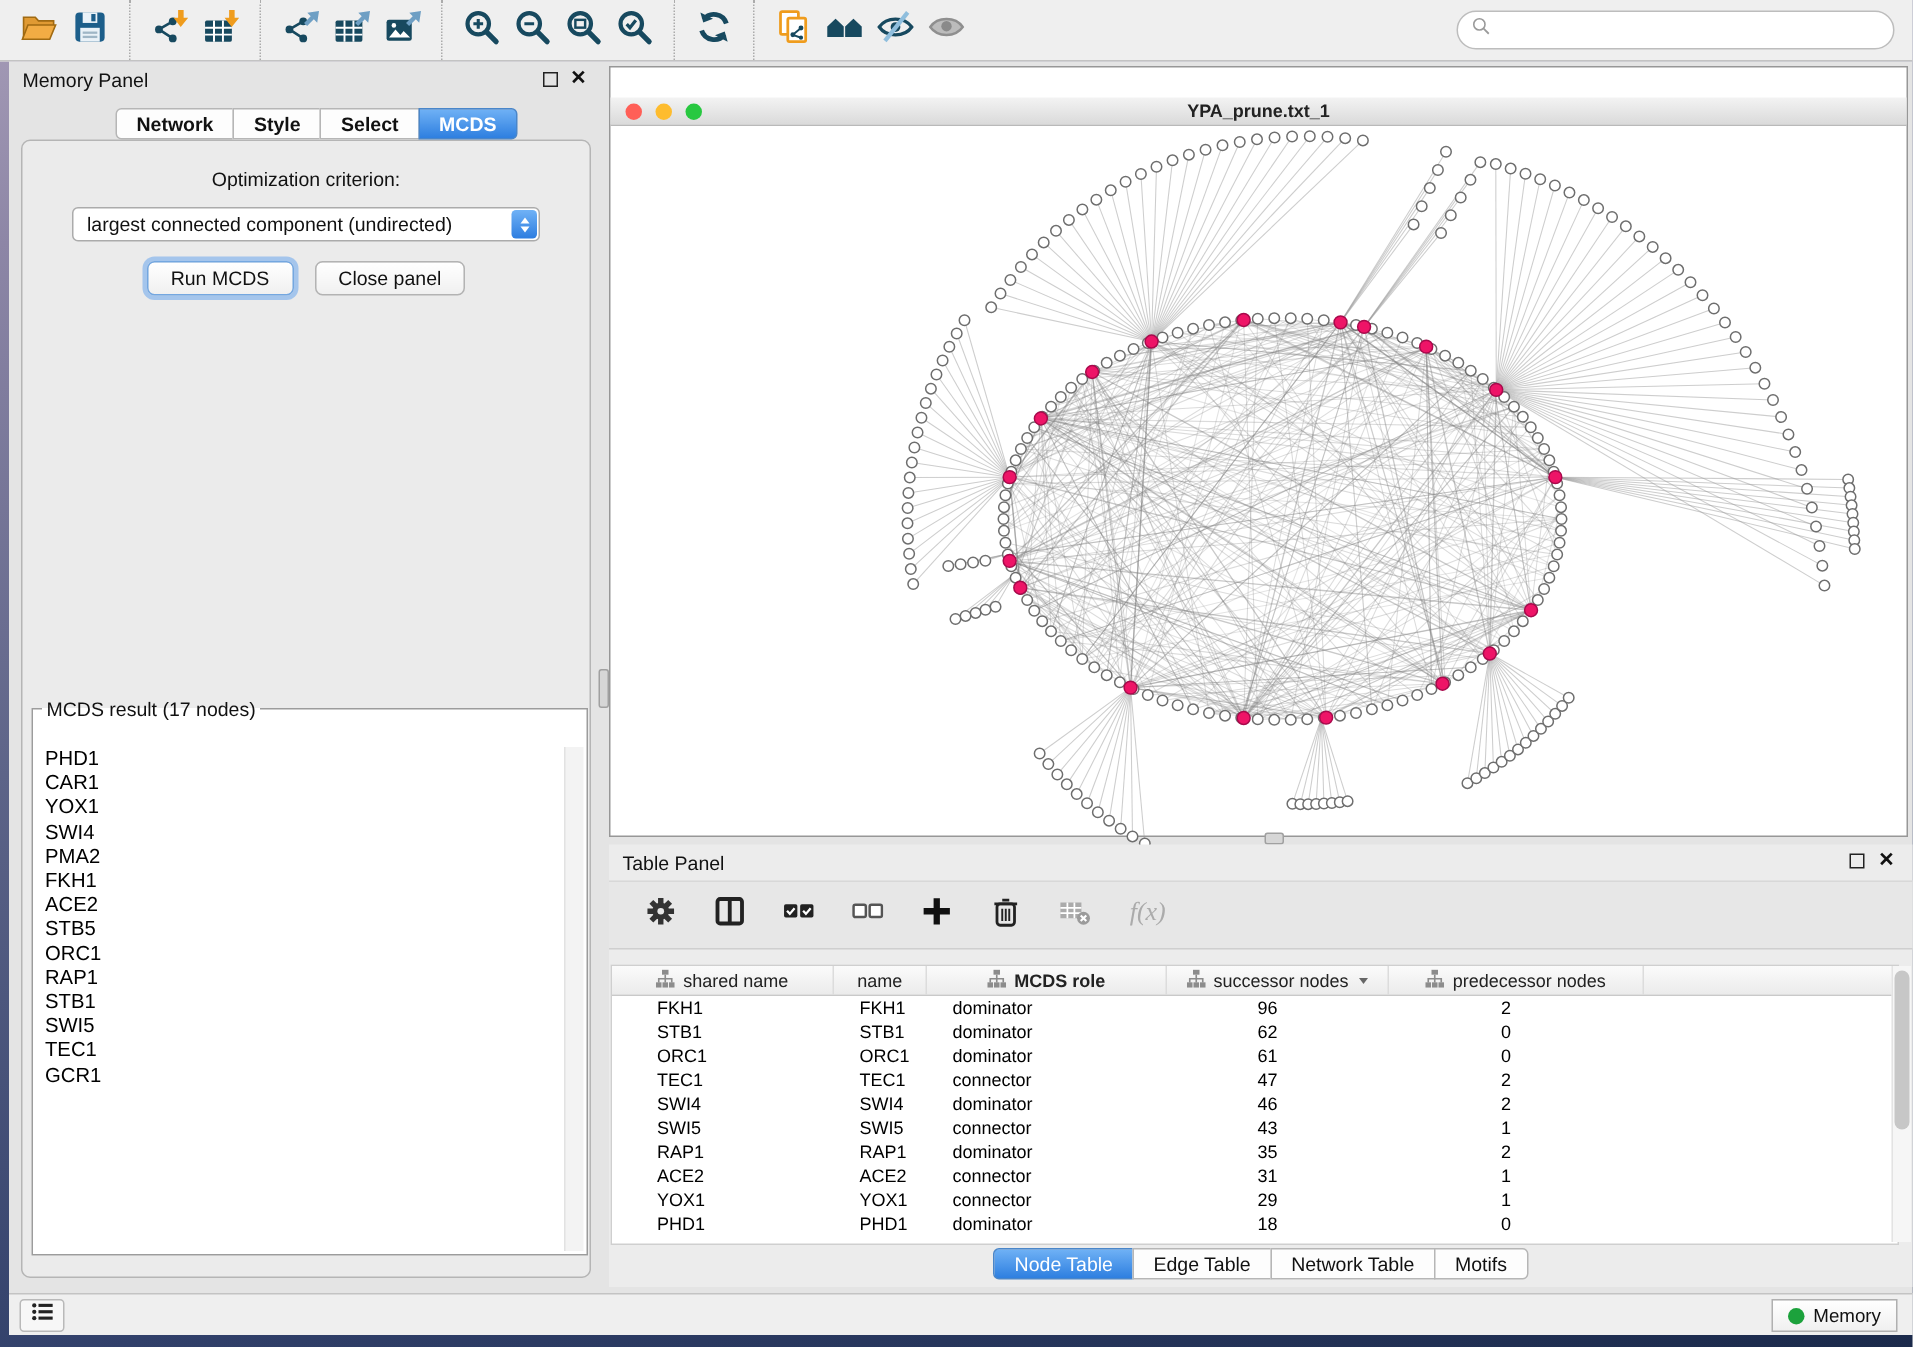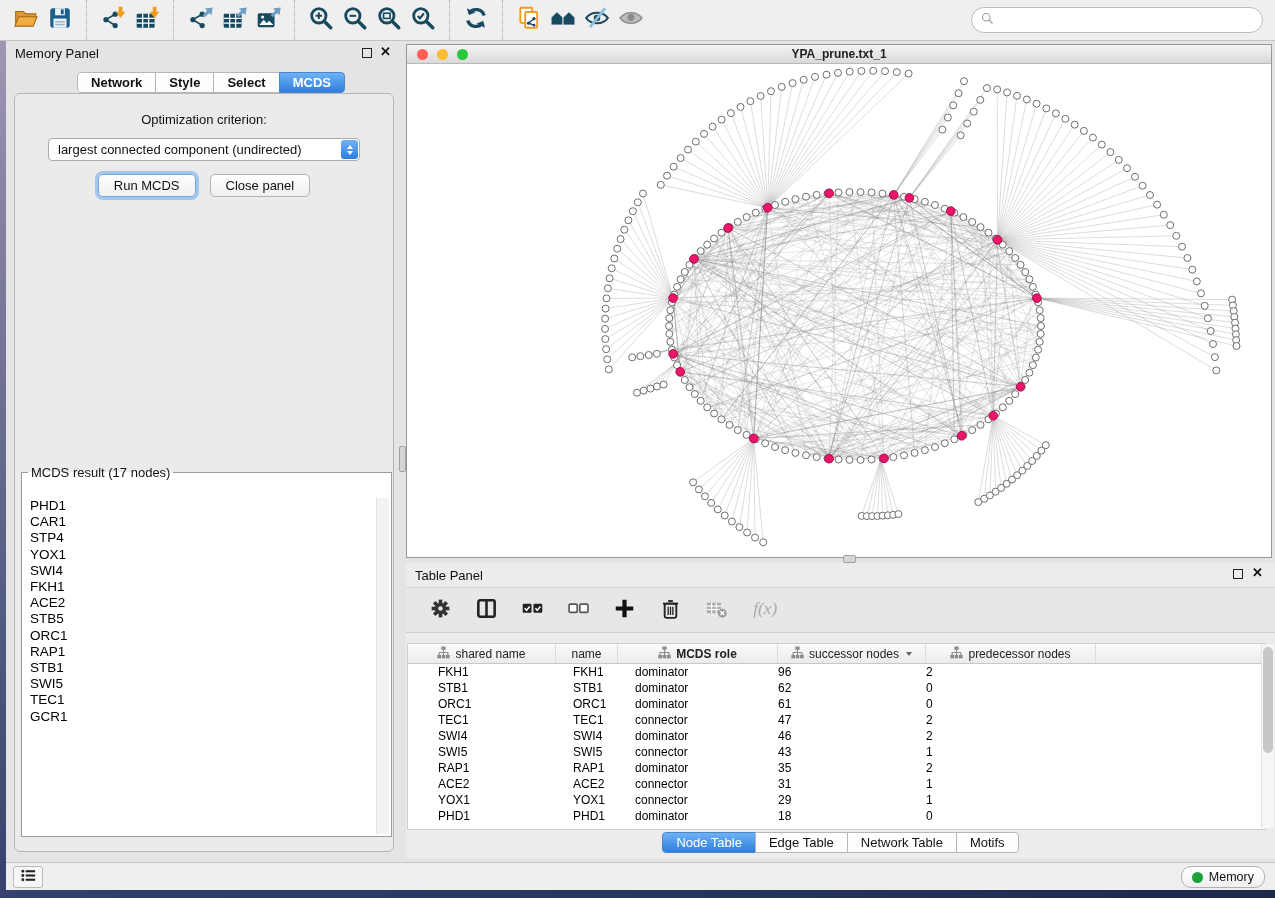--- a/index.html
+++ b/index.html
@@ -59,51 +59,51 @@
   
   .v-handle { position:absolute; left:393px; top:405px; width:7px; height:26px;
     background:#d6d6d6; border:1px solid #a0a0a0; border-radius:2px; }
   .h-handle { position:absolute; left:837px; top:514px; width:13px; height:8px;
     background:#d6d6d6; border:1px solid #a0a0a0; border-radius:2px; }
 
   
   .net-win { position:absolute; left:400px; top:3px; width:866px; height:514px;
     border:1px solid #979797; background:#fff; }
   .net-title { position:relative; height:19px; background:linear-gradient(#f3f3f3,#dadada);
-    border-bottom:1px solid #b9b9b9; }
+    border-bottom:1px solid #b9b9b9;margin-top:20px; }
   .lights { position:absolute; left:10px; top:4px; display:flex; gap:9px; }
   .light { width:11px; height:11px; border-radius:50%; }
   .net-title-text { text-align:center; font-size:12px; font-weight:600; color:#222; line-height:19px; }
   .net-canvas { display:block; }
 
   
   .tp { position:absolute; left:400px; top:522px; width:869px; height:295px; background:#ececec; }
   .tp-toolbar { position:absolute; left:0; top:24px; right:0; height:46px; background:#e7e7e7;
     border-top:1px solid #d8d8d8; border-bottom:1px solid #cfcfcf;
     display:flex; align-items:center; padding-left:24px; gap:25px; }
   .tp-tool { display:flex; align-items:center; justify-content:center; }
   .tbl { position:absolute; left:1px; top:80px; right:9px; bottom:28px; background:#fff; border:1px solid #cfcfcf; }
   .tbl-head { display:flex; height:20px; background:linear-gradient(#fbfbfb,#ebebeb); border-bottom:1px solid #c9c9c9; }
   .th { display:flex; align-items:center; justify-content:center; gap:5px; font-size:12px; color:#222;
     border-right:1px solid #dcdcdc; height:100%; }
   .sort-dn { width:0; height:0; border-left:3.5px solid transparent; border-right:3.5px solid transparent; border-top:4px solid #666; margin-left:2px; }
   .tr { display:flex; height:16px; line-height:16px; font-size:12px; color:#000; }
   .td { height:16px; overflow:hidden; white-space:nowrap; }
-  .td.num { text-align:left; padding-right:14px; }
+  .td.num { text-align:center; padding-right:14px; }
   .tbl-scroll { position:absolute; right:1px; top:81px; width:13px; height:184px;
     background:#f6f6f6; border-left:1px solid #e3e3e3; }
   .tbl-thumb { position:absolute; left:1px; right:1px; top:3px; height:106px; background:#c7c7c7; border-radius:6px; }
   .tp-tabs { position:absolute; left:0; right:0; top:269px; display:flex; justify-content:center; }
 
   
   .status { position:absolute; left:0; right:0; top:821px; height:28px; background:#efefef; border-top:1px solid #c3c3c3; }
   .list-btn { position:absolute; left:7px; top:3px; width:30px; height:22px; background:#f7f7f7;
     border:1px solid #b9b9b9; border-radius:3px; display:flex; align-items:center; justify-content:center; }
   .mem-btn { position:absolute; right:10px; top:3px; height:22px; padding:0 10px;
-    background:linear-gradient(#ffffff,#f0f0f0); border:1px solid #b0b0b0; border-radius:10px;
+    background:linear-gradient(#ffffff,#f0f0f0); border:1px solid #b0b0b0; border-radius:0;
     display:flex; align-items:center; gap:6px; font-size:12.5px; color:#111;margin-left:41px; }
   .mem-dot { width:11px; height:11px; border-radius:50%; }
 </style>
 </head>
 <body>
 
 <div id="screen">
 
   <div class="toolbar">
     <div id="tb-groups" style="display:flex;height:100%;">
@@ -283,23 +283,23 @@
         </div>
         <div class="btn-row">
           <button class="mac-btn focused">Run MCDS</button>
           <button class="mac-btn">Close panel</button>
         </div>
         <fieldset class="result-box">
           <legend>MCDS result (17 nodes)</legend>
           <div class="result-list" id="result-list">
               <div>PHD1</div>
               <div>CAR1</div>
-              <div>STP4</div>
               <div>YOX1</div>
               <div>SWI4</div>
+              <div>PMA2</div>
               <div>FKH1</div>
               <div>ACE2</div>
               <div>STB5</div>
               <div>ORC1</div>
               <div>RAP1</div>
               <div>STB1</div>
               <div>SWI5</div>
               <div>TEC1</div>
               <div>GCR1</div>
             </div>

